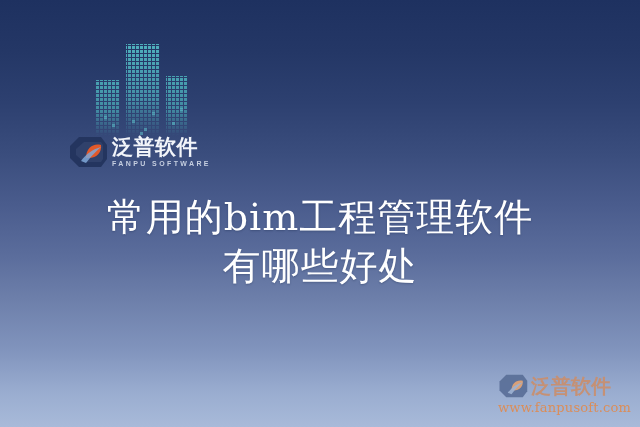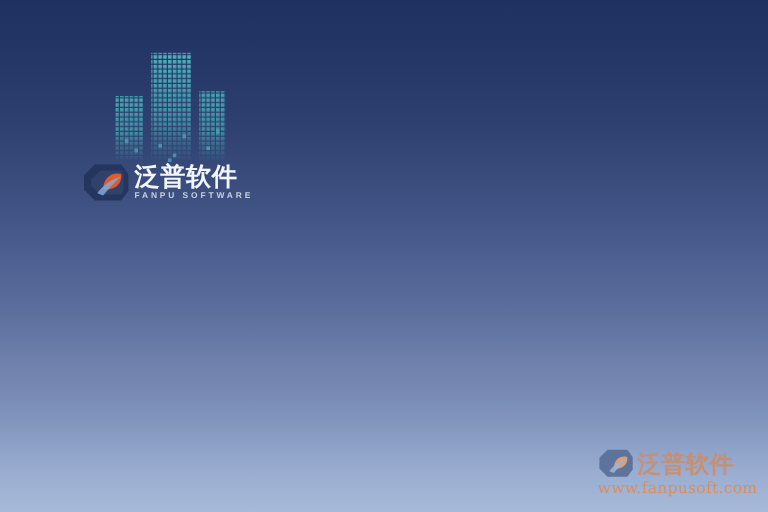--- a/index.html
+++ b/index.html
@@ -194,20 +194,24 @@
 
         <path d="M13,25 C18,18 25,13 33,11 C26,17 21,23 18,27 Z" fill="#7fa8d8" opacity="0.85"></path>
       </svg>
     </span>
     <span class="wordblock">
       <span class="cn">泛普软件</span>
       <span class="en">FANPU SOFTWARE</span>
     </span>
   </div>
 
+  <div id="headline">
+    <span class="line">常用的bim工程管理软件</span>
+    <span class="line">有哪些好处</span>
+  </div>
 
   <div id="watermark">
     <div class="wm-top">
       <span class="wm-mark">
         <svg viewBox="0 0 40 32" xmlns="http://www.w3.org/2000/svg" aria-hidden="true">
           <path d="M11,1 L33,1 L39,9 L39,23 L33,31 L11,31 L2,22 L2,10 Z" fill="#5a6f98"></path>
           <path d="M18,22 C18,12 25,7 33,9 C34,16 29,23 18,22 Z" fill="#e0a070"></path>
           <path d="M13,25 C18,18 25,13 33,11 C26,17 21,23 18,27 Z" fill="#9fb4d4" opacity="0.9"></path>
         </svg>
       </span>

